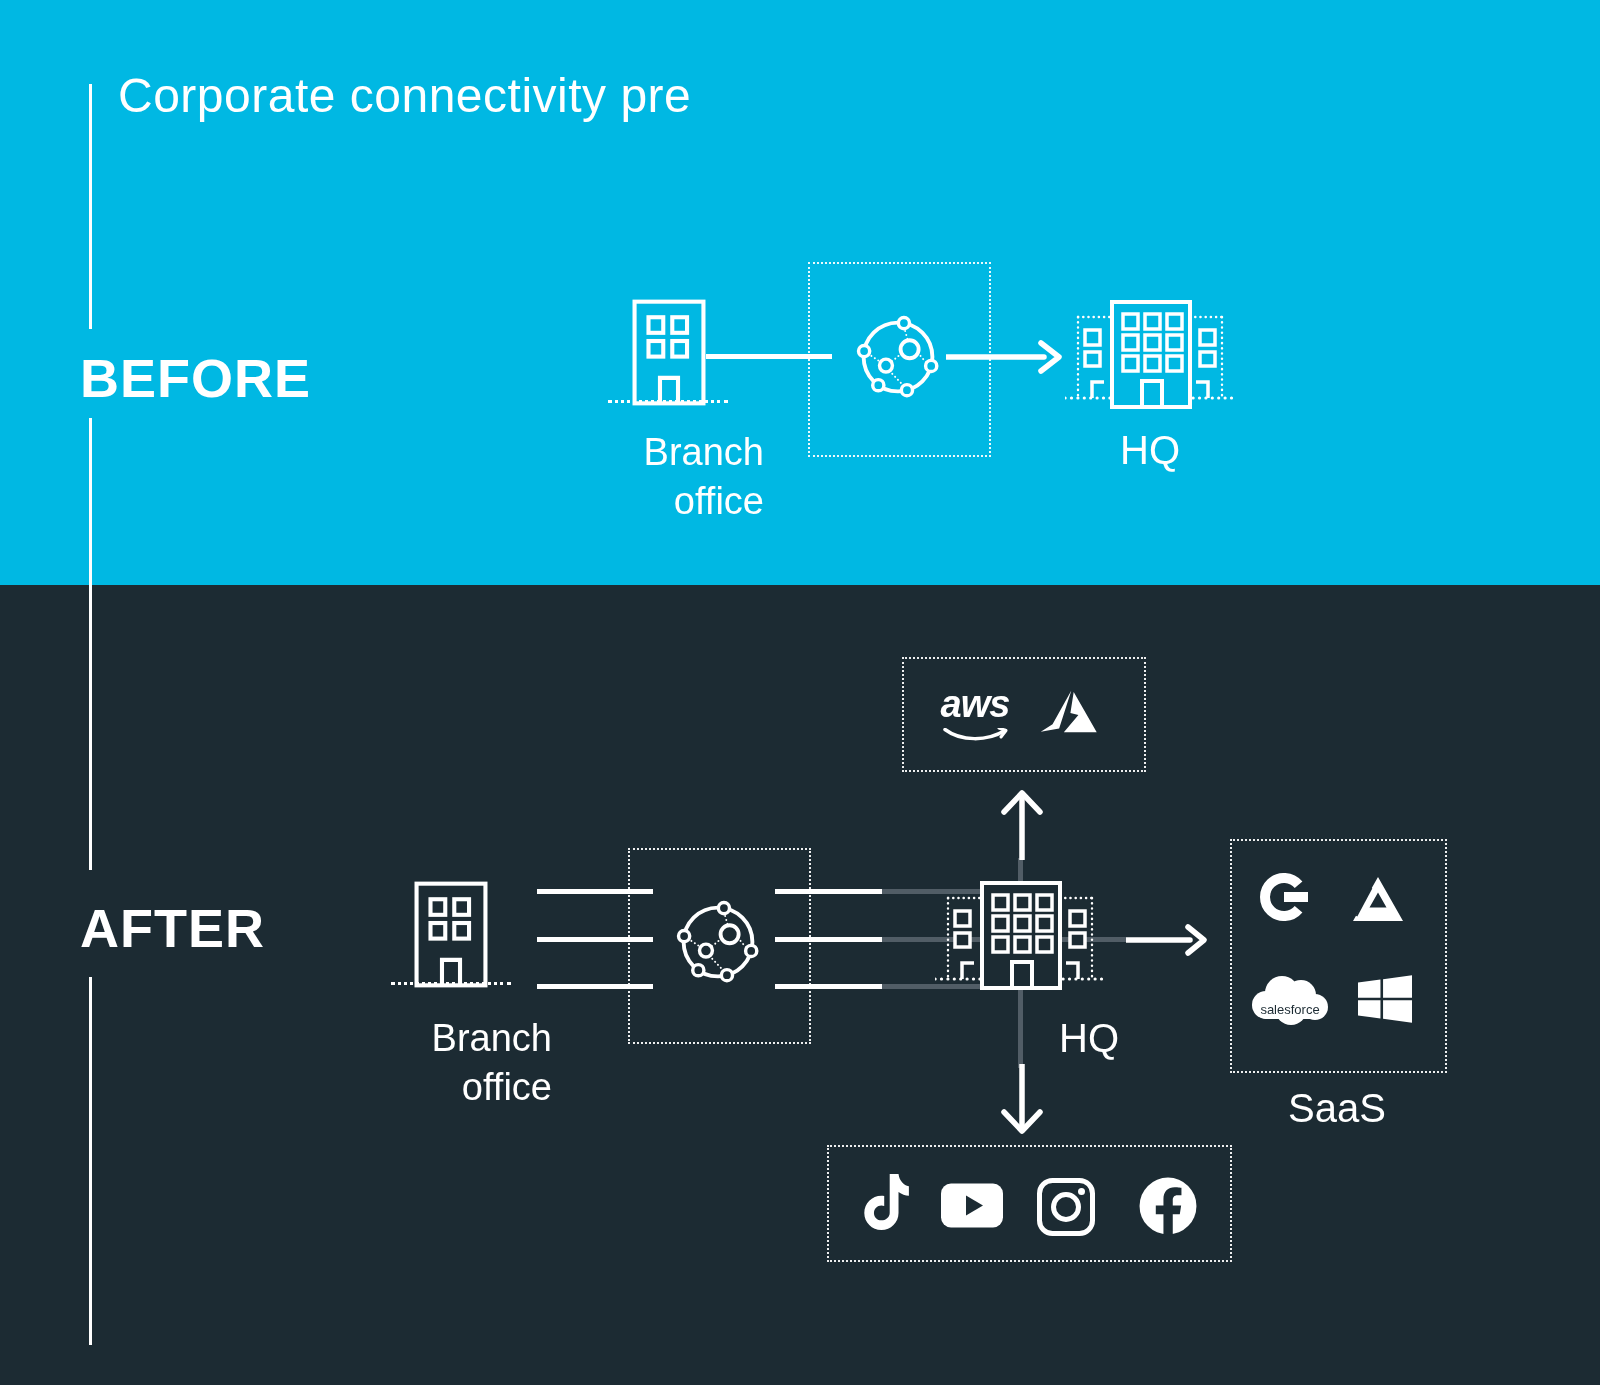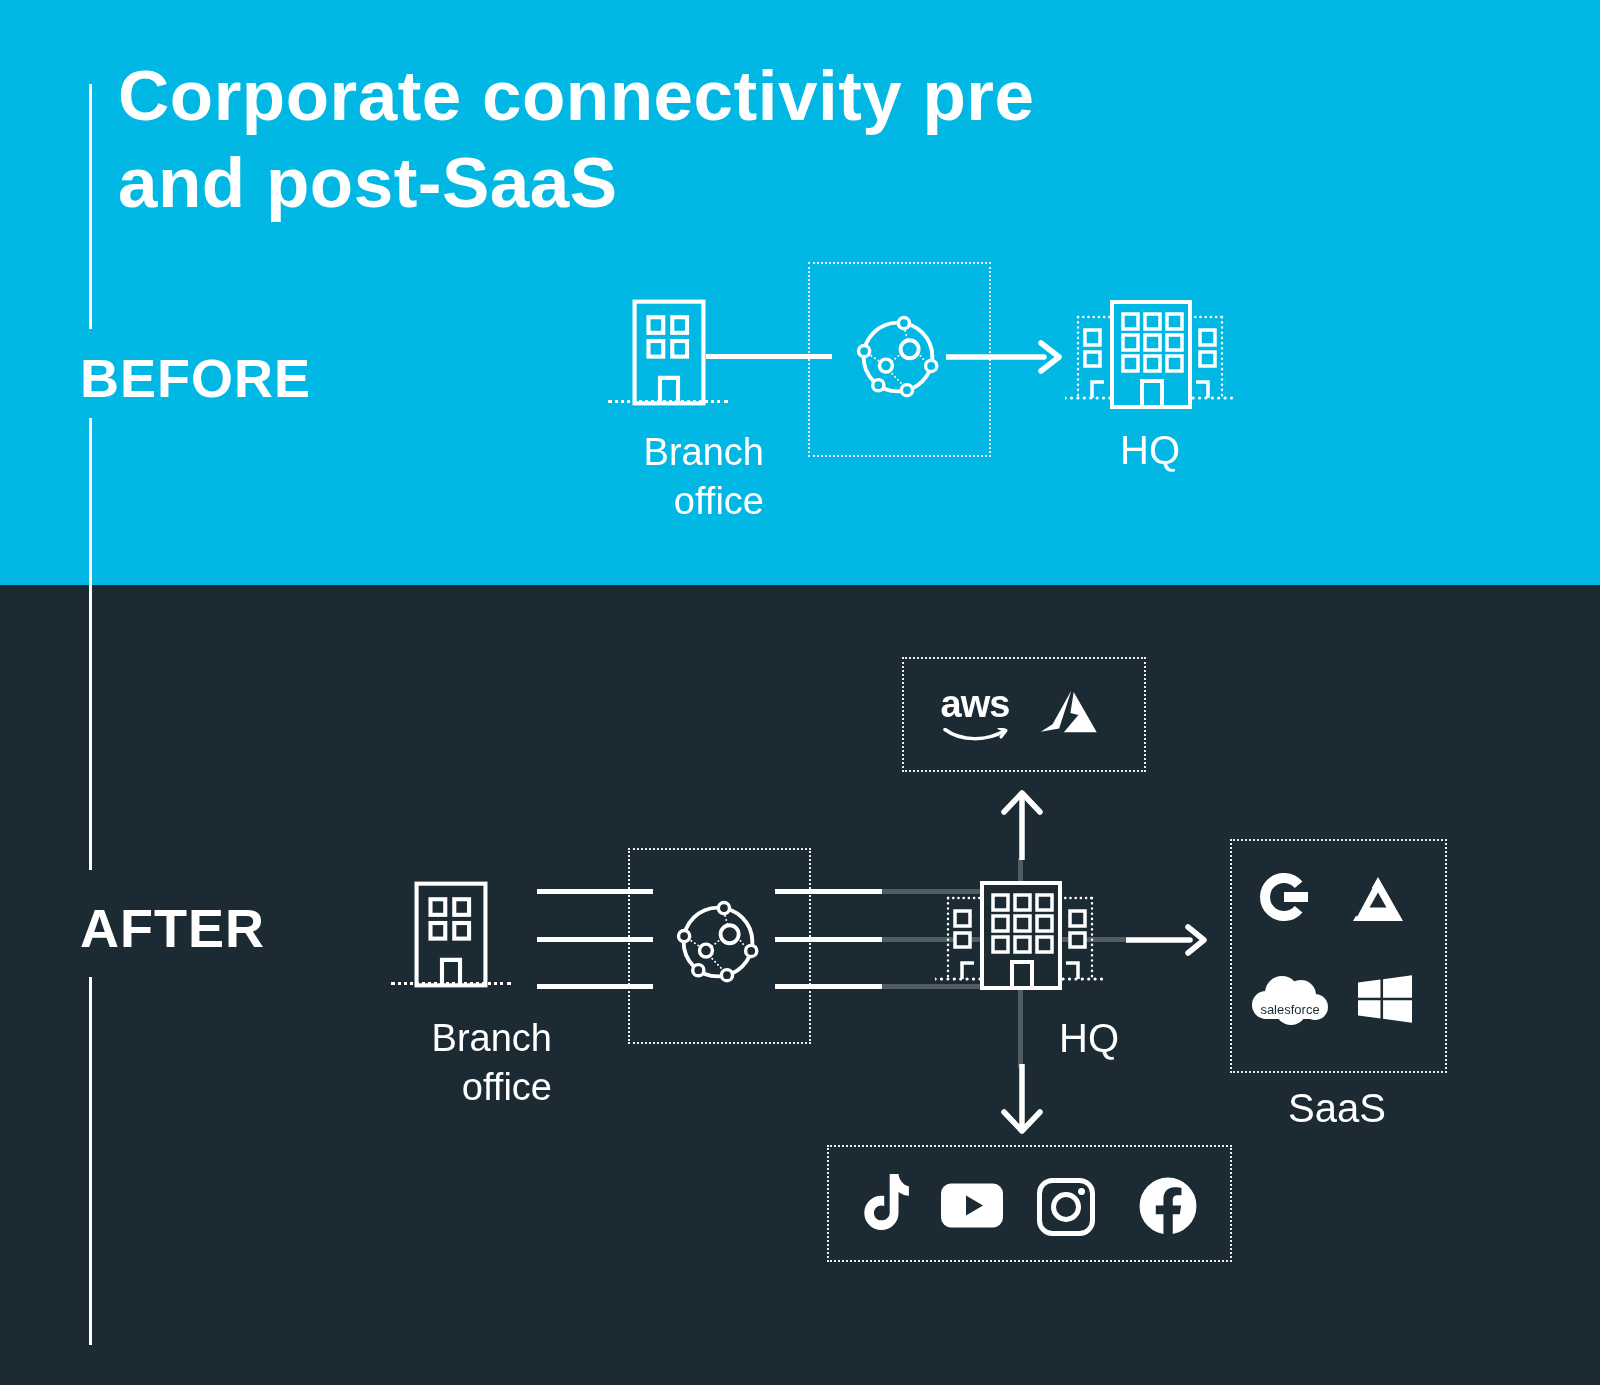--- a/index.html
+++ b/index.html
@@ -3,55 +3,54 @@
 <meta charset="utf-8">
 <style>
   html,body{margin:0;padding:0;background:#10181d;}
   #canvas{position:relative;width:1600px;height:1385px;overflow:hidden;
           font-family:"Liberation Sans",sans-serif;}
   .abs{position:absolute;}
   .before-bg{left:0;top:0;width:1600px;height:585px;background:#00b8e3;}
   .after-bg{left:0;top:585px;width:1600px;height:800px;background:#1c2b33;}
   .rule{left:89px;width:3px;background:#ffffff;}
   .txt{color:#ffffff;}
-  .title-line{font-size:71px;font-weight:bold;letter-spacing:0.5px;line-height:87px;white-space:nowrap;}
+  .title-line{font-size:48px;font-weight:normal;letter-spacing:0.5px;line-height:87px;white-space:nowrap;}
   .section-label{font-size:54px;font-weight:bold;letter-spacing:1px;}
   .node-label{font-size:38px;line-height:49px;text-align:right;}
   .big-label{font-size:40px;text-align:center;}
   .dotted-box{border:2px dotted rgba(255,255,255,0.92);}
   .hline{background:#ffffff;height:5px;}
   .dimline{background:#515d66;}
   .vdim{width:5px;background:#515d66;}
   .ground{border-bottom:3px dotted #ffffff;height:0;}
   .stroke{stroke:#ffffff;fill:none;}
   .bgfill-b{fill:#00b8e3;stroke:#ffffff;}
   .bgfill-a{fill:#1c2b33;stroke:#ffffff;}
   .dot-line{stroke:#ffffff;stroke-width:2.4;stroke-dasharray:0.2 5;stroke-linecap:round;fill:none;}
   .dot-line-thick{stroke:#ffffff;stroke-width:3;stroke-dasharray:0.2 6.2;stroke-linecap:round;fill:none;}
   .globe-dots{stroke:#ffffff;stroke-width:2.2;stroke-dasharray:0.2 4.6;stroke-linecap:round;fill:none;}
   .arrow{stroke:#ffffff;stroke-width:5.5;fill:none;stroke-linecap:round;stroke-linejoin:round;}
-  .aws-text{font-size:38px;font-weight:bold;letter-spacing:-1px;text-align:center;}
+  .aws-text{font-size:38px;font-weight:bold;letter-spacing:-1px;text-align:center;font-style:italic;}
   .sf-text{font-size:13px;fill:#1c2b33;font-family:"Liberation Sans",sans-serif;}
   .wfill{fill:#ffffff;}
 </style>
 </head>
 <body>
 
 <div id="canvas">
 
   <div class="abs before-bg"></div>
   <div class="abs after-bg"></div>
 
   <div class="abs rule" style="top:84px;height:245px;"></div>
   <div class="abs rule" style="top:418px;height:452px;"></div>
   <div class="abs rule" style="top:977px;height:368px;"></div>
 
   <div class="abs txt" style="left:118px;top:52px;">
     <div class="title-line">Corporate connectivity pre</div>
-    <div class="title-line">and post-SaaS</div>
   </div>
 
   <div class="abs txt section-label" style="left:80px;top:347px;">BEFORE</div>
   <div class="abs txt section-label" style="left:80px;top:897px;">AFTER</div>
 
   <svg class="abs" style="left:628px;top:299px;" width="82" height="107" viewBox="0 0 100 130">
     <rect class="stroke" stroke-width="5" x="8" y="3" width="84" height="124"></rect>
     <rect class="stroke" stroke-width="5" x="25" y="22" width="18" height="19"></rect>
     <rect class="stroke" stroke-width="5" x="54" y="22" width="18" height="19"></rect>
     <rect class="stroke" stroke-width="5" x="25" y="51" width="18" height="19"></rect>

